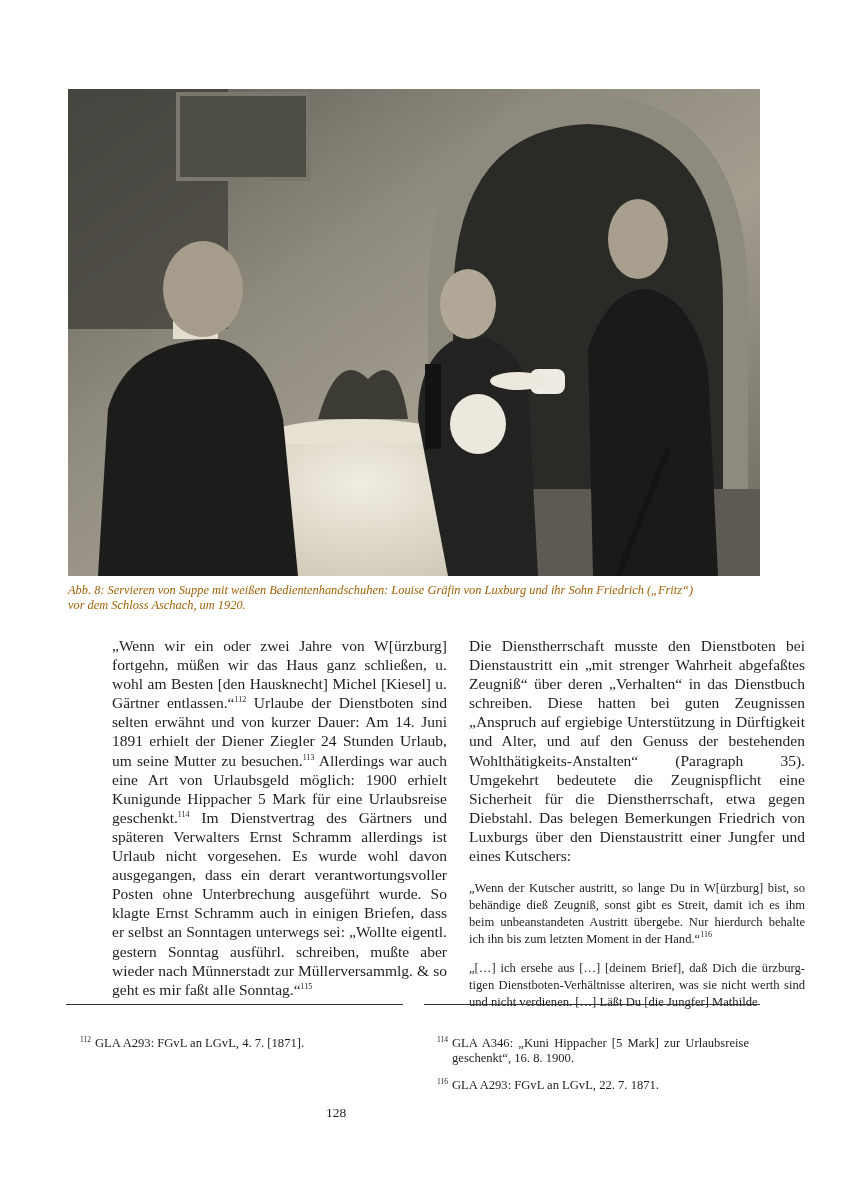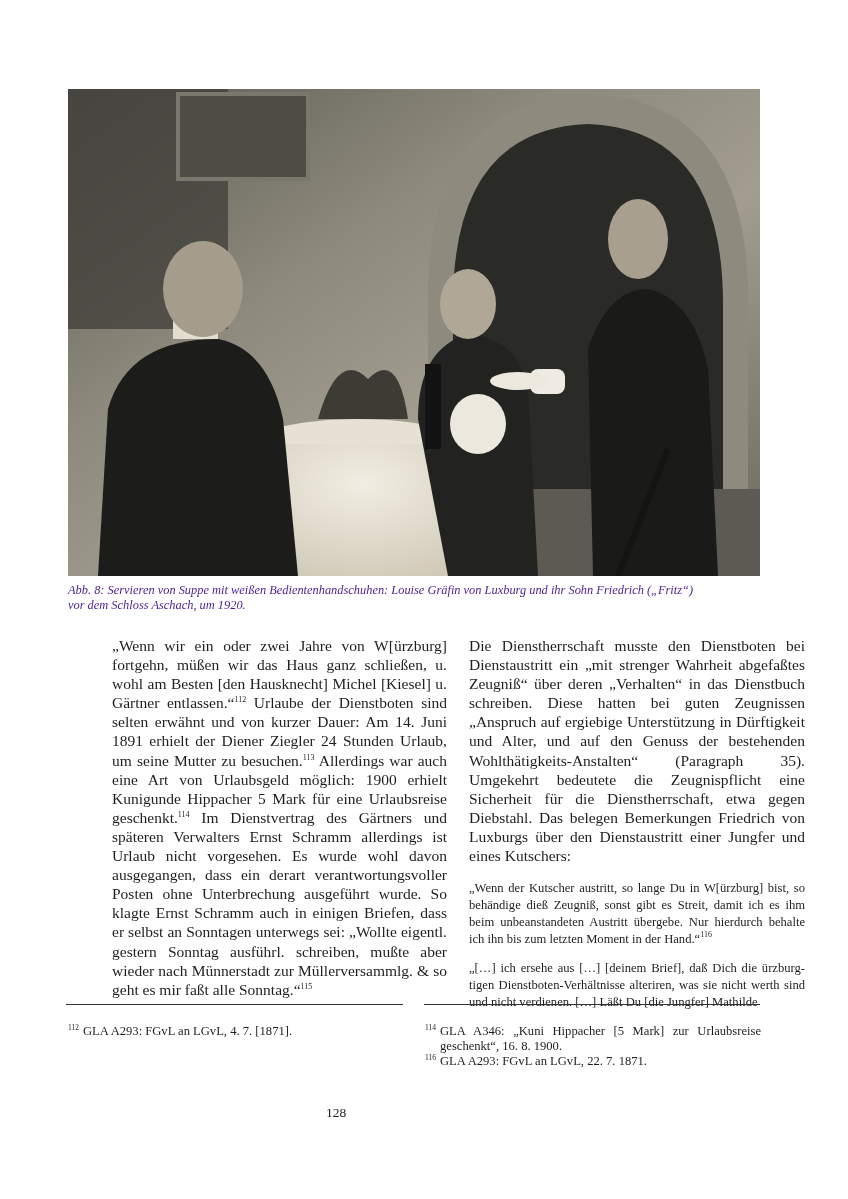--- a/index.html
+++ b/index.html
@@ -7,36 +7,36 @@
     width: 848px; height: 1199px; position: relative; overflow: hidden;
     font-family: "Liberation Serif", "DejaVu Serif", serif; color: #1e1e1e;
   }
   .photo {
     position: absolute; left: 68px; top: 89px; width: 692px; height: 487px;
     background: #4a4a45; overflow: hidden;
   }
   .photo svg { display: block; width: 100%; height: 100%; }
   .caption {
     position: absolute; left: 68px; top: 583px; width: 700px;
-    font-style: italic; font-size: 12.4px; line-height: 15px; color: #4c1d95;
+    font-style: italic; font-size: 12.4px; line-height: 15px; color: #a16207;
   }
   .col { position: absolute; top: 636px; font-size: 15.5px; line-height: 19.1px; text-align: justify; hyphens: manual; margin-left: 44px; }
   .col-left { left: 68px; width: 335px; }
   .col-right { left: 425px; width: 336px; }
   .col p { margin: 0; }
   sup.fn { font-size: 8px; vertical-align: 6px; line-height: 0; }
   .quote { font-size: 12.6px; line-height: 17px; margin-top: 15px !important; font-family: Liberation Serif, serif; }
   .quote + .quote { margin-top: 12px !important; }
   .rule { position: absolute; top: 1004px; height: 1px; background: #333; }
   .rule-left { left: 66px; width: 337px; }
   .rule-right { left: 424px; width: 336px; }
   .notes { position: absolute; top: 1024px; font-size: 12.6px; line-height: 15.2px; }
   .notes-left { left: 68px; width: 335px; }
   .notes-right { left: 425px; width: 336px; }
-  .note { margin: 0; padding-left: 15px; text-indent: -15px; text-align: justify; }
+  .note { margin: 12px; padding-left: 15px; text-indent: -15px; text-align: justify; }
   .note sup { font-size: 7.5px; vertical-align: 5px; line-height: 0; display: inline-block; width: 13px; text-indent: 0; text-align: left; margin-right: 2px; }
   .page-number { position: absolute; left: 0; width: 672px; top: 1105px; text-align: center; font-size: 13.5px; }
 </style>
 </head>
 <body>
 
 <div class="photo" aria-label="Black-and-white photograph: a man in a dark suit seated at a round table with white tablecloth, an elderly woman in a dark dress serving soup from a tureen, and a servant in white gloves holding a bowl, in front of an arched doorway of a stone wall">
   <svg viewBox="0 0 692 487" preserveAspectRatio="none">
     <defs>
       <linearGradient id="wall" x1="0" y1="0" x2="1" y2="1">

